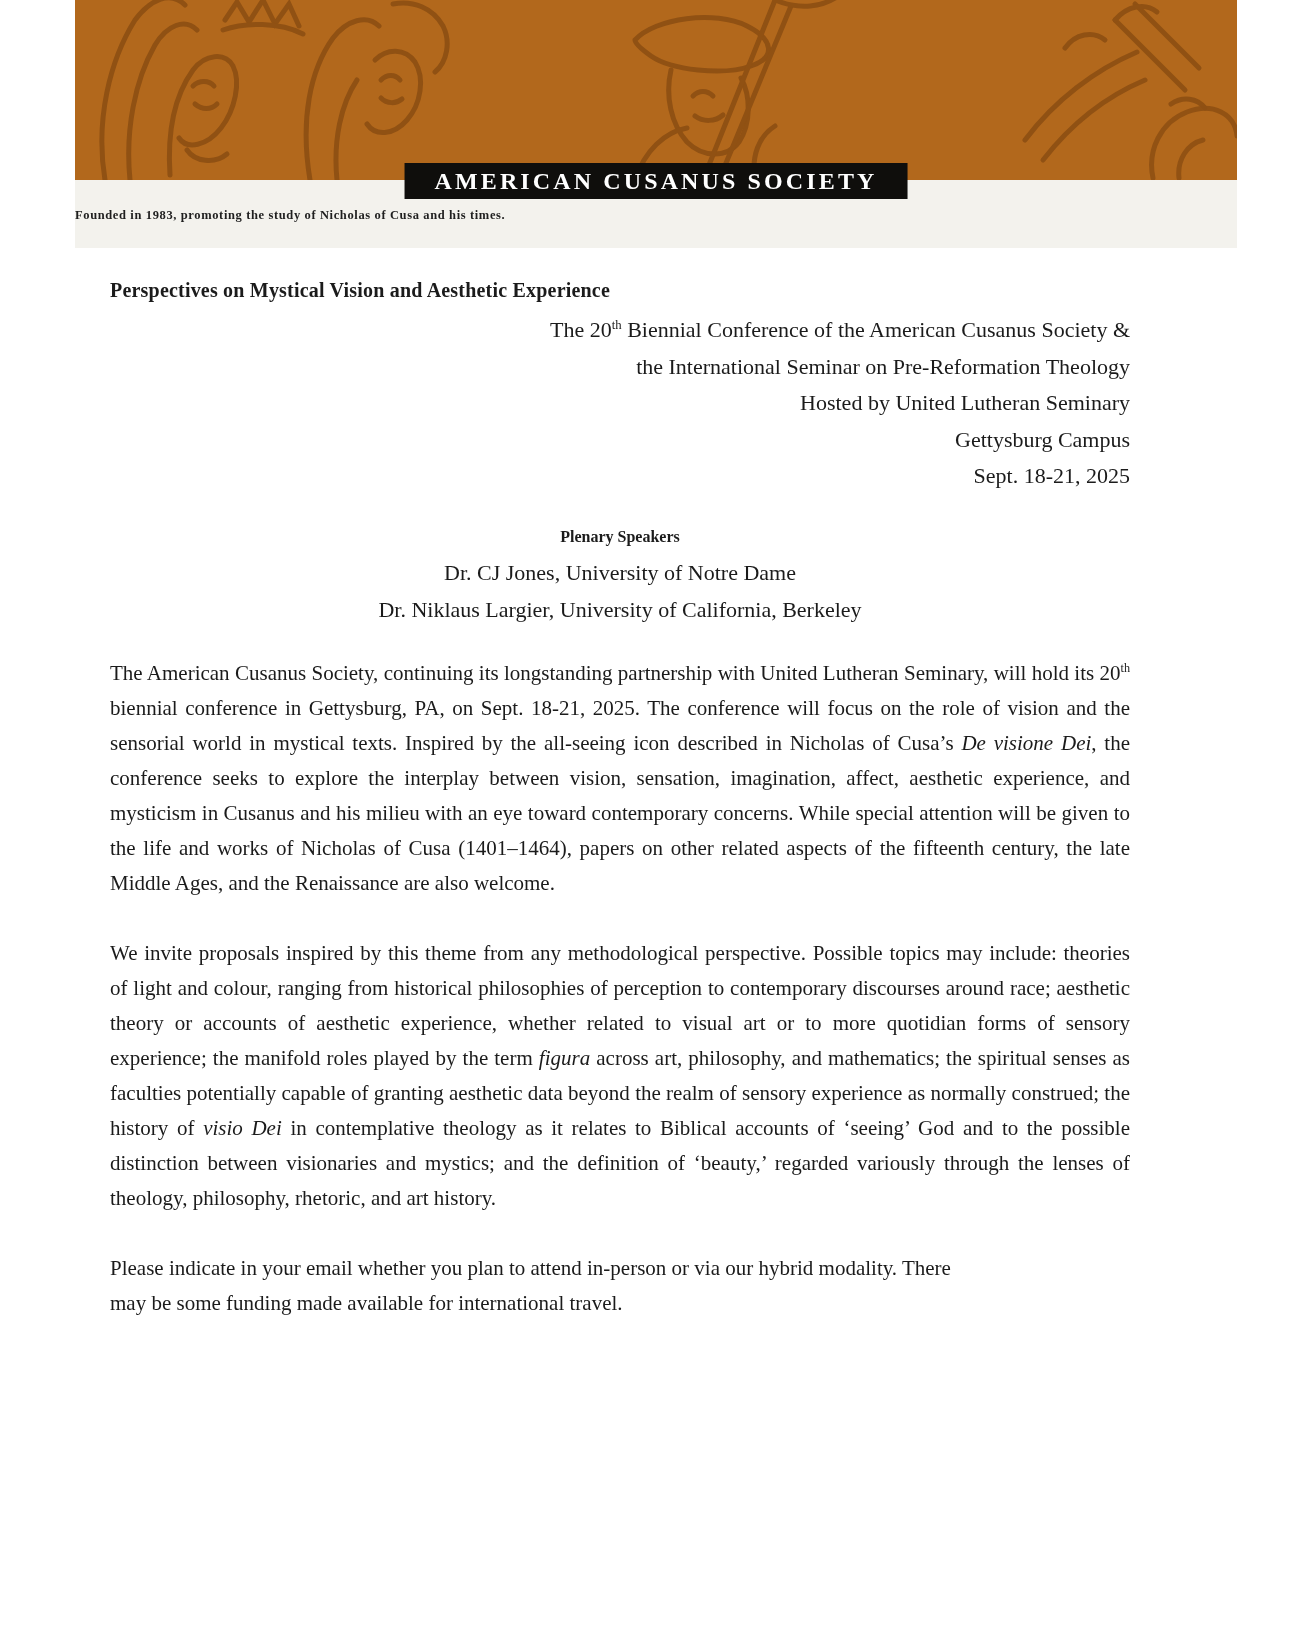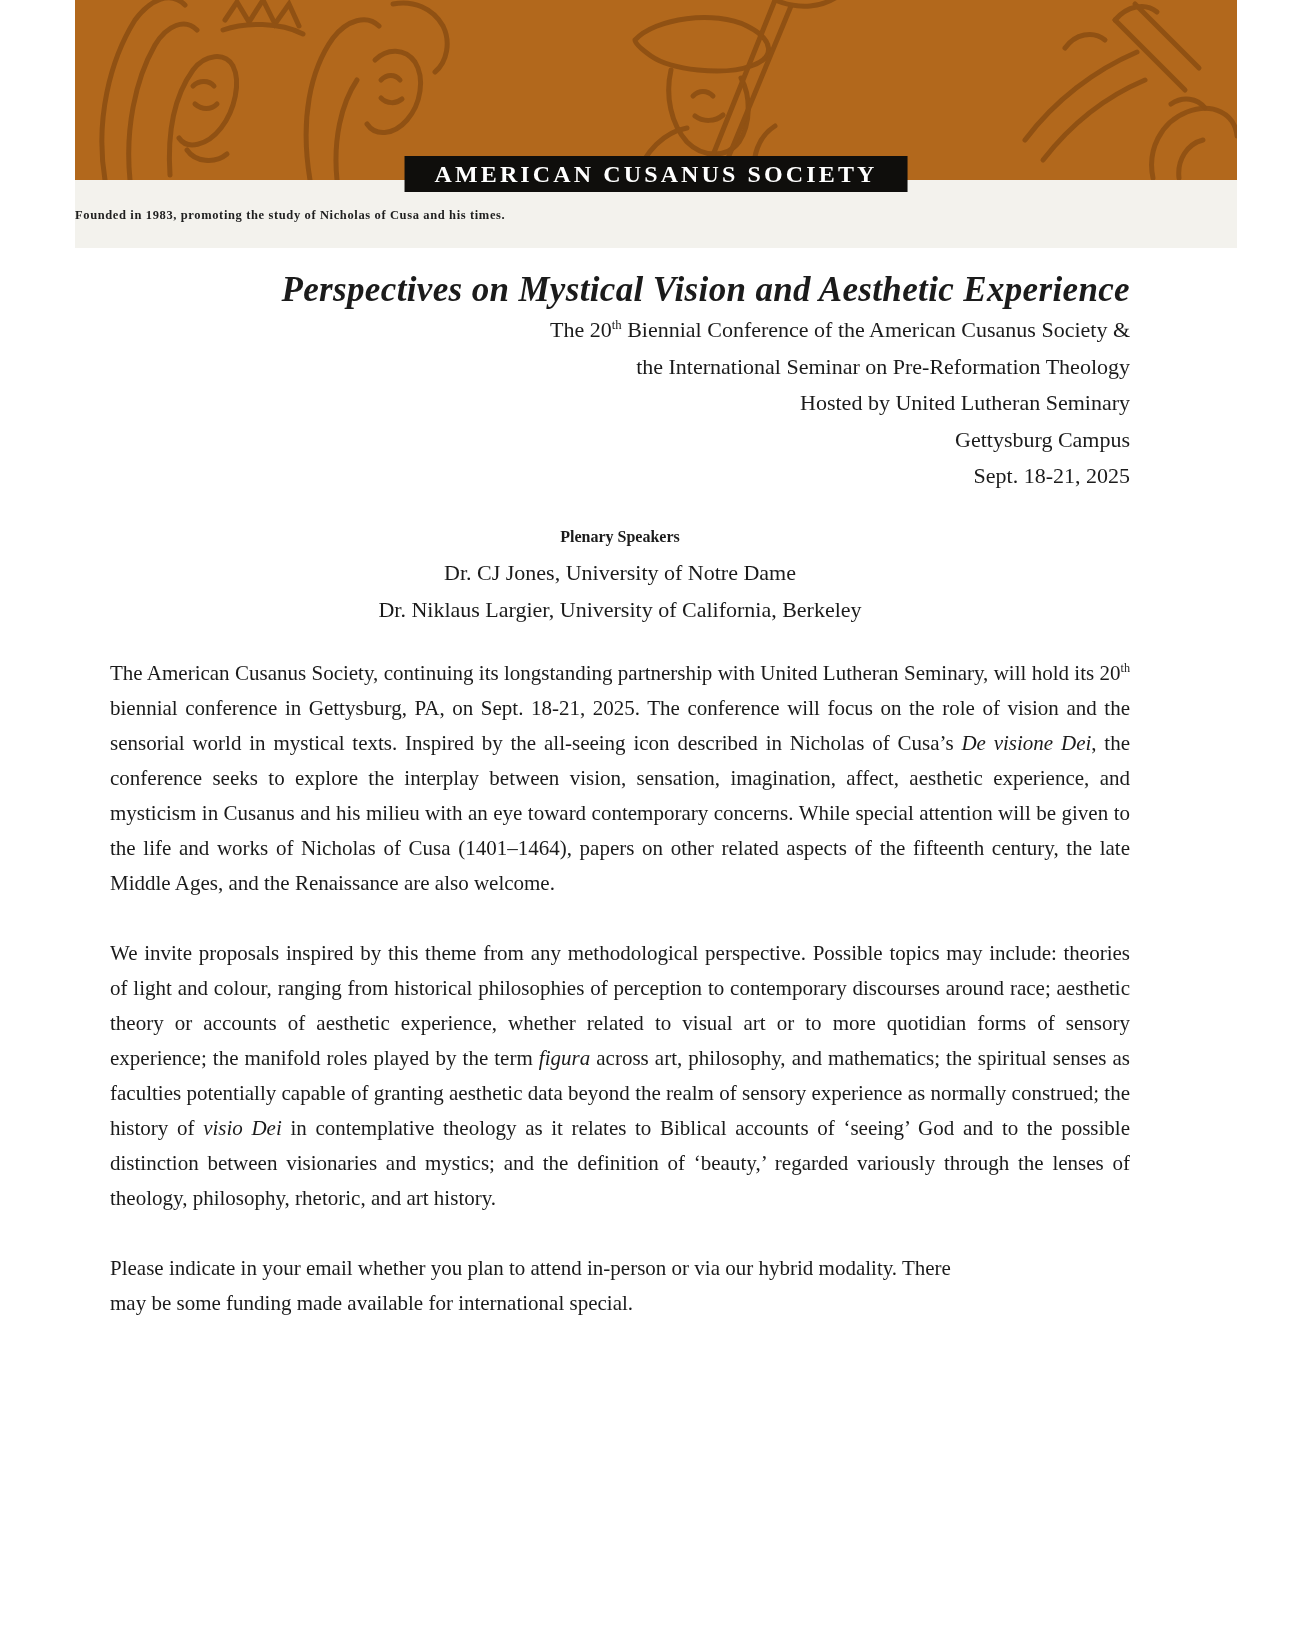--- a/index.html
+++ b/index.html
@@ -28,32 +28,32 @@
   .orange-banner svg{display:block;width:100%;height:100%;}
   .parchment-strip{
     height:68px;background:var(--parchment);
     text-align:left;
   }
   .tagline{
     padding-top:28px;
     font-size:12.5px;font-weight:600;letter-spacing:.05em;color:#1f1f1f;
   }
   .society-band{
-    position:absolute;top:156px;left:50%;transform:translateX(-50%);
+    position:absolute;top:163px;left:50%;transform:translateX(-50%);
     background:var(--band_black);color:#fff;
     height:36px;line-height:36px;padding:0 30px;white-space:nowrap;
     font-size:24px;font-weight:bold;letter-spacing:.13em;
     z-index:2;
   }
 
   
   .content{padding:20px 182px 0 110px;}
   .doc-title{
-    text-align:right;font-size:35px;font-weight:bold;
-    line-height:44px;letter-spacing:.01em;font-style:italic;
+    text-align:left;font-size:20px;font-weight:bold;
+    line-height:44px;letter-spacing:.01em;
   }
   .subtitle-block{text-align:right;}
   .subtitle-line{font-size:22px;line-height:36.5px;}
   sup{font-size:.58em;line-height:0;vertical-align:super;}
   .plenary{margin-top:22px;text-align:center;}
   .plenary-heading{font-size:16px;font-weight:bold;line-height:36.5px;margin-top:24px;}
   .speaker{font-size:22px;line-height:36.5px;}
 
   .body-text{margin-top:28px;}
   .body-text p{font-size:21px;line-height:35px;margin:0 0 35px 0;font-family:Liberation Serif, serif;}
@@ -142,17 +142,17 @@
 
     <div class="plenary">
       <div class="plenary-heading">Plenary Speakers</div>
       <div class="speaker">Dr. CJ Jones, University of Notre Dame</div>
       <div class="speaker">Dr. Niklaus Largier, University of California, Berkeley</div>
     </div>
 
     <div class="body-text">
       <p class="justified"><span>The American Cusanus Society, continuing its longstanding partnership with United Lutheran Seminary, will hold its 20</span><sup>th</sup><span> biennial conference in Gettysburg, PA, on Sept. 18-21, 2025. The conference will focus on the role of vision and the sensorial world in mystical texts. Inspired by the all-seeing icon described in Nicholas of Cusa’s </span><em>De visione Dei</em><span>, the conference seeks to explore the interplay between vision, sensation, imagination, affect, aesthetic experience, and mysticism in Cusanus and his milieu with an eye toward contemporary concerns. While special attention will be given to the life and works of Nicholas of Cusa (1401–1464), papers on other related aspects of the fifteenth century, the late Middle Ages, and the Renaissance are also welcome.</span></p>
       <p class="justified"><span>We invite proposals inspired by this theme from any methodological perspective. Possible topics may include: theories of light and colour, ranging from historical philosophies of perception to contemporary discourses around race; aesthetic theory or accounts of aesthetic experience, whether related to visual art or to more quotidian forms of sensory experience; the manifold roles played by the term </span><em>figura</em><span> across art, philosophy, and mathematics; the spiritual senses as faculties potentially capable of granting aesthetic data beyond the realm of sensory experience as normally construed; the history of </span><em>visio Dei</em><span> in contemplative theology as it relates to Biblical accounts of ‘seeing’ God and to the possible distinction between visionaries and mystics; and the definition of ‘beauty,’ regarded variously through the lenses of theology, philosophy, rhetoric, and art history.</span></p>
-      <p><span>Please indicate in your email whether you plan to attend in-person or via our hybrid modality. There</span><br><span>may be some funding made available for international special.</span></p>
+      <p><span>Please indicate in your email whether you plan to attend in-person or via our hybrid modality. There</span><br><span>may be some funding made available for international travel.</span></p>
     </div>
 
   </div>
 </div>
 
 </body></html>

